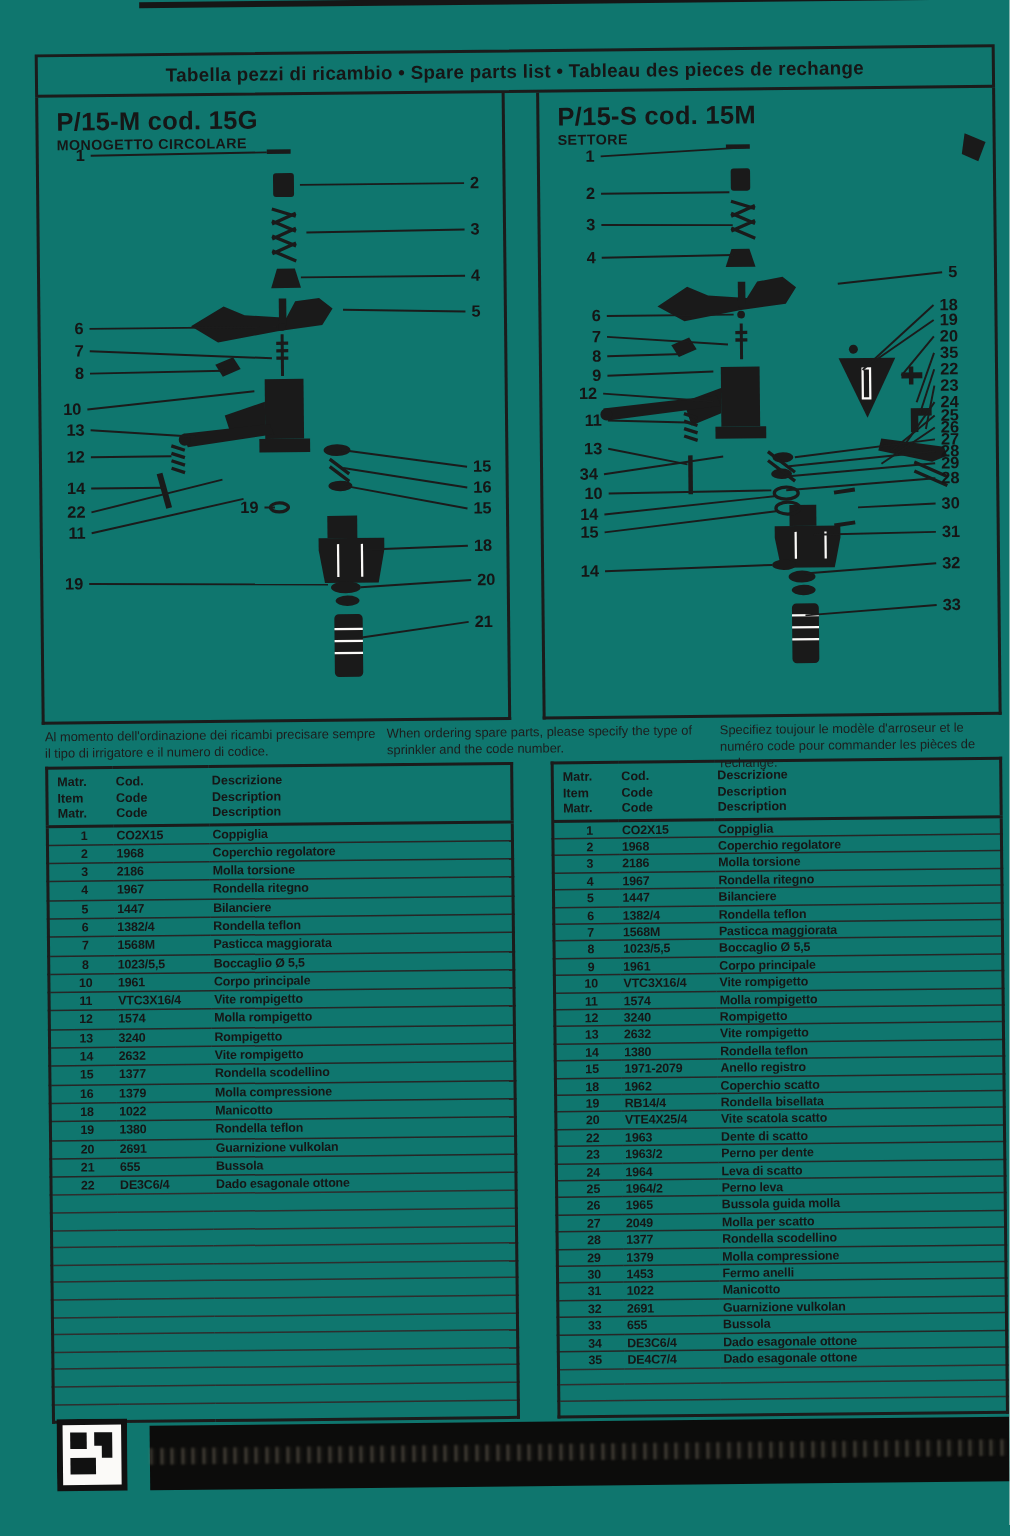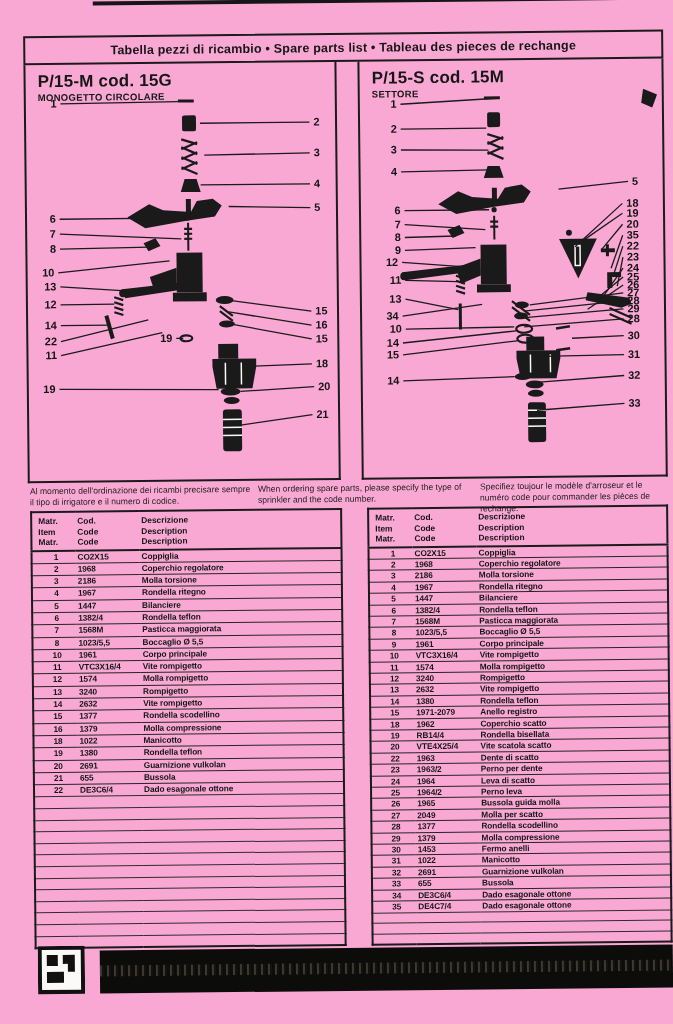--- a/index.html
+++ b/index.html
@@ -1,16 +1,16 @@
 <!DOCTYPE html>
 <html><head>
 <meta charset="utf-8">
 <style>
   html,body{margin:0;padding:0;width:673px;height:1024px;overflow:hidden;background:#e9e8e4;}
-  .sheet{position:relative;width:673px;height:1024px;background:#f9a8d4;overflow:hidden;
+  .sheet{position:relative;width:673px;height:1024px;background:#0f766e;overflow:hidden;
          font-family:"Liberation Sans",sans-serif;color:#161616;}
   .rot{position:absolute;inset:0;transform:rotate(-0.6deg);transform-origin:336px 500px;}
 
   .scan-edge{position:absolute;left:98px;top:-1px;width:576px;height:3.5px;background:#161616;}
 
   .header-box{position:absolute;left:28px;top:33px;width:640px;height:29px;box-sizing:border-box;
               border:2px solid #1b1b1b;display:flex;align-items:center;justify-content:center;}
   .header-box .t{font-size:12.5px;font-weight:700;letter-spacing:.2px;}
 
   .panel{position:absolute;top:62px;height:418px;box-sizing:border-box;

